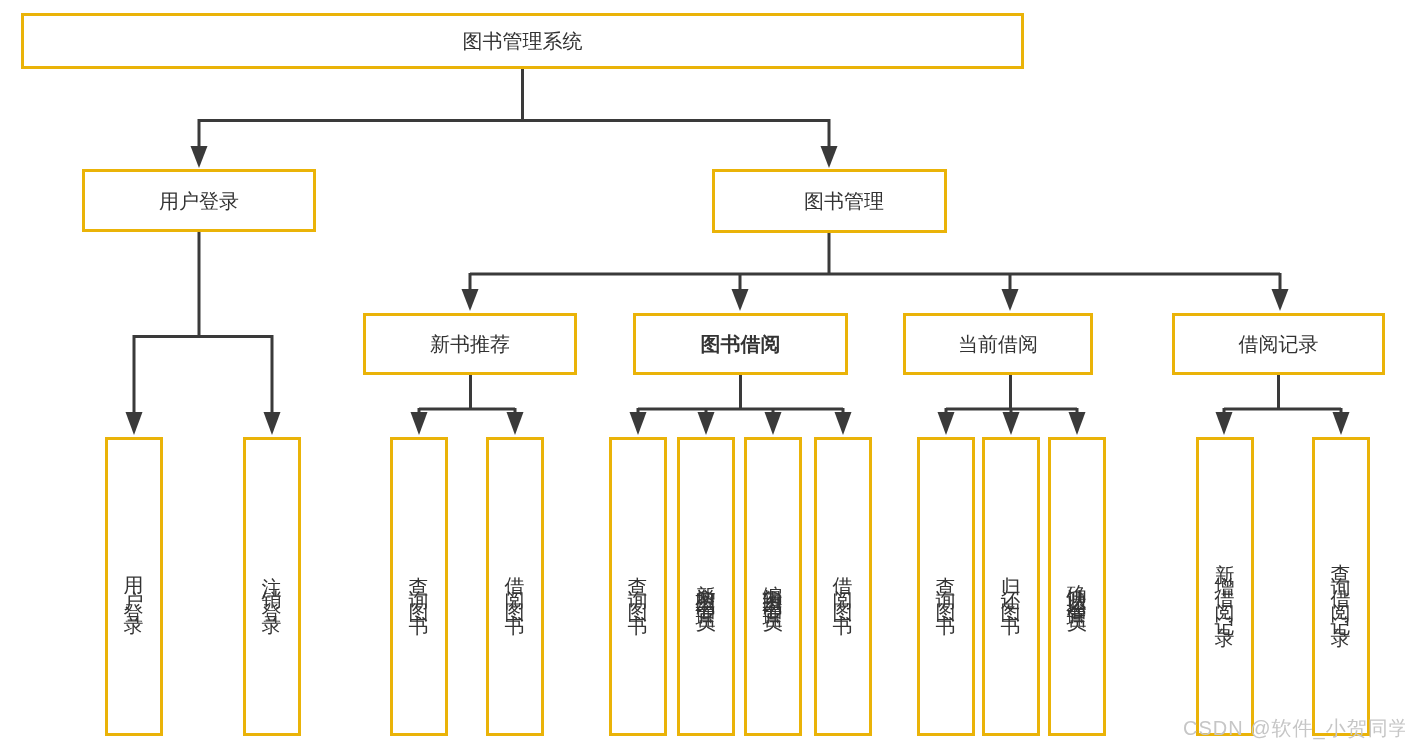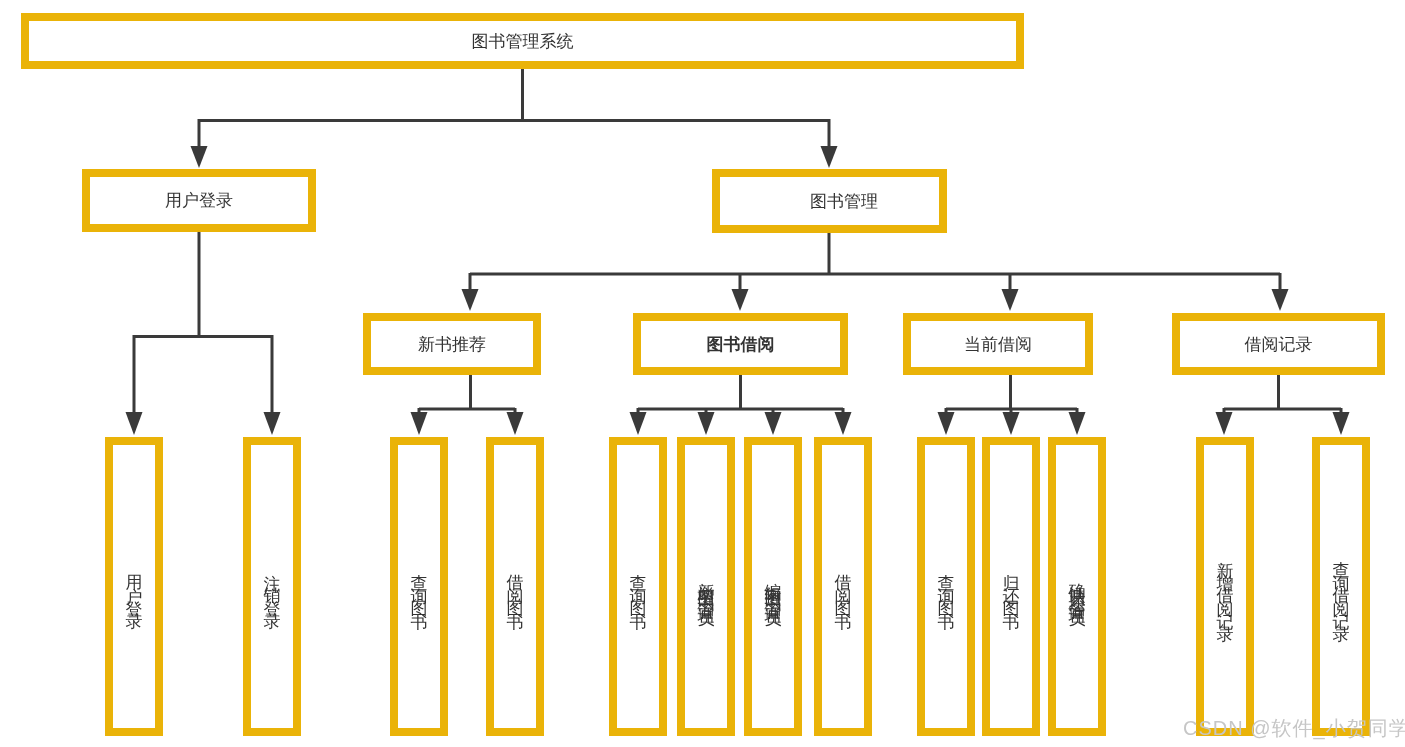--- a/index.html
+++ b/index.html
@@ -11,27 +11,27 @@
     background: #ffffff;
     font-family: "Liberation Sans", sans-serif;
     overflow: hidden;
   }
   #wires { position: absolute; left: 0; top: 0; width: 1405px; height: 747px; }
   .ln { fill: none; stroke: #3a3a3a; stroke-width: 3; }
   .ar { fill: #3a3a3a; stroke: none; }
   .box {
     position: absolute;
     box-sizing: border-box;
-    border: 8px solid #eab308;
+    border: 3px solid #eab308;
     background: #ffffff;
     display: flex;
     align-items: center;
     justify-content: center;
     color: #333333;
-    font-size: 17px;
+    font-size: 20px;
     line-height: 1;
     white-space: nowrap;
   }
   .leaf { top: 437px; width: 58px; height: 299px; }
   .leaf .v {
     writing-mode: vertical-rl;
     text-orientation: mixed;
     letter-spacing: 13px;
     line-height: 1;
   }
@@ -105,21 +105,21 @@
     <span>图书管理系统</span>
   </div>
 
   <div class="box" style="left:82px; top:169px; width:234px; height:63px;">
     <span>用户登录</span>
   </div>
   <div class="box" style="left:712px; top:169px; width:235px; height:64px;padding-left:29px;">
     <span>图书管理</span>
   </div>
 
-  <div class="box" style="left:363px; top:313px; width:178px; height:62px;">
+  <div class="box" style="left:363px; top:313px; width:214px; height:62px;">
     <span>新书推荐</span>
   </div>
   <div class="box" style="left:633px; top:313px; width:215px; height:62px;font-weight:bold;">
     <span>图书借阅</span>
   </div>
   <div class="box" style="left:903px; top:313px; width:190px; height:62px;">
     <span>当前借阅</span>
   </div>
   <div class="box" style="left:1172px; top:313px; width:213px; height:62px;">
     <span>借阅记录</span>

